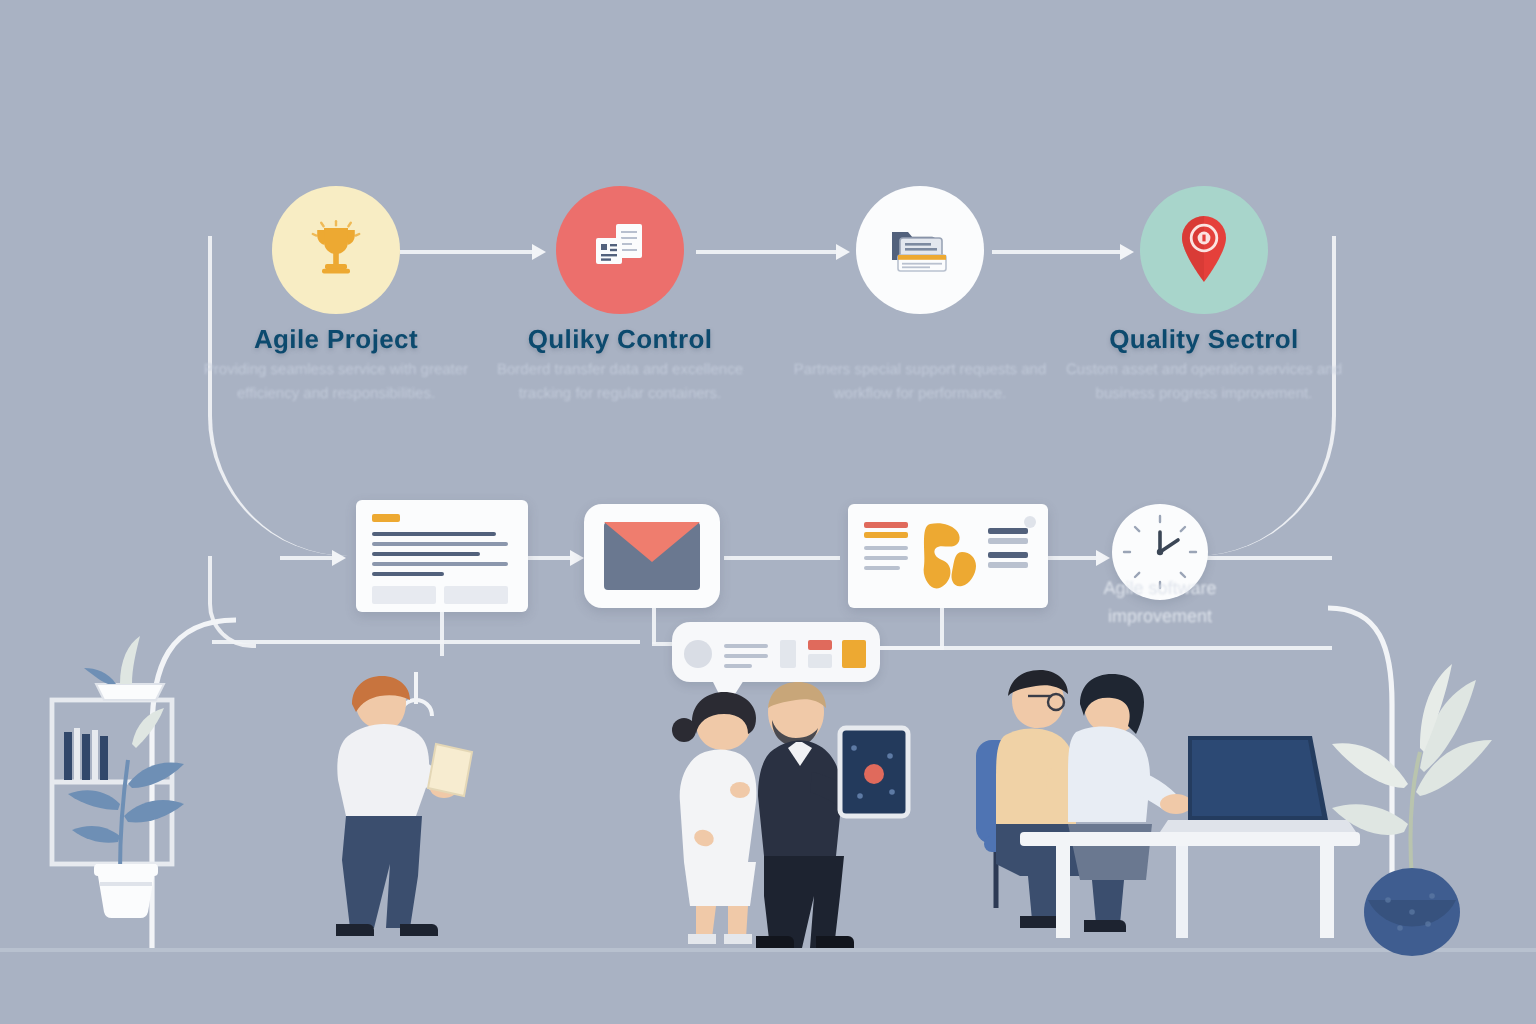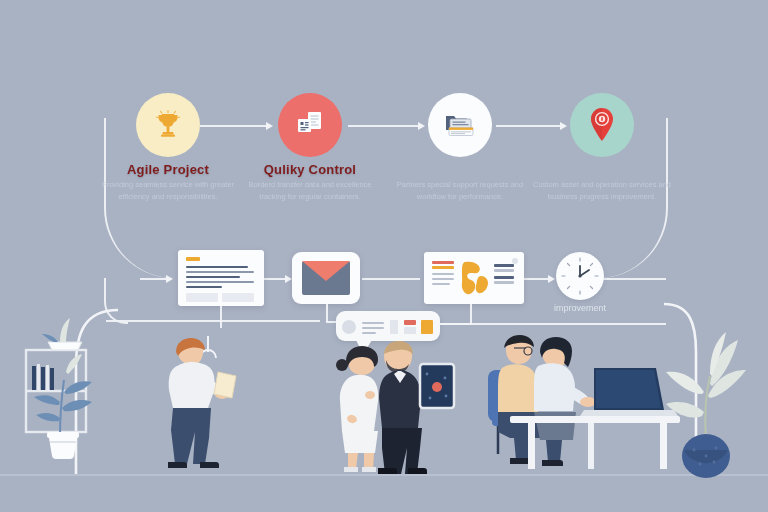--- a/index.html
+++ b/index.html
@@ -14,21 +14,21 @@
   .line{position:absolute;background:#f2f4f7;height:2px;opacity:.92;}
   .vline{position:absolute;background:#f2f4f7;width:2px;opacity:.92;}
   .arrowhead{position:absolute;width:0;height:0;border-top:4px solid transparent;border-bottom:4px solid transparent;border-left:7px solid #f2f4f7;}
   .arrowhead.left{border:0;border-top:4px solid transparent;border-bottom:4px solid transparent;border-right:7px solid #f2f4f7;}
   .curve{position:absolute;border:2px solid #f2f4f7;opacity:.92;background:transparent;}
 
   
   .node{position:absolute;width:64px;height:64px;border-radius:50%;
         display:flex;align-items:center;justify-content:center;}
   .node-label{position:absolute;width:150px;text-align:center;
-        color:#7f1d1d;font-size:13px;font-weight:600;letter-spacing:.2px;
+        color:#0c4a6e;font-size:13px;font-weight:600;letter-spacing:.2px;
         text-shadow:0 1px 2px rgba(90,100,120,.35);}
   .node-sub{position:absolute;width:150px;text-align:center;
         color:#c6cedd;font-size:7.5px;line-height:1.55;
         filter:blur(.55px);opacity:.85;}
 
   
   .card{position:absolute;background:#fbfcfd;border-radius:3px;
         box-shadow:0 2px 6px rgba(70,80,100,.18);}
   .bar{position:absolute;border-radius:1px;}
 
@@ -133,20 +133,21 @@
 
   <div class="node" style="left:570px;top:93px;background:#a8d5cb;">
     <svg width="30" height="38" viewBox="0 0 30 38">
       <path d="M15 2a11 11 0 0 1 11 11c0 7.6-11 22-11 22S4 20.6 4 13A11 11 0 0 1 15 2z" fill="#e5403b"></path>
       <path d="M15 2a11 11 0 0 0-11 11c0 7.6 11 22 11 22z" fill="#c93530" opacity=".45"></path>
       <circle cx="15" cy="13" r="6.4" fill="none" stroke="#fbe4e1" stroke-width="1.4"></circle>
       <circle cx="15" cy="13" r="3.2" fill="#fbe4e1"></circle>
       <path d="M14.2 11.3h1.6v3.4h-1.6z" fill="#e5403b"></path>
     </svg>
   </div>
+  <div class="node-label" style="left:527px;top:162px;">Quality Sectrol</div>
   <div class="node-sub" style="left:527px;top:179px;">Custom asset and operation services and business progress improvement.</div>
 
   <div class="line" style="left:140px;top:278px;width:30px;"></div>
   <div class="arrowhead" style="left:166px;top:275px;"></div>
   <div class="line" style="left:264px;top:278px;width:26px;"></div>
   <div class="arrowhead" style="left:285px;top:275px;"></div>
   <div class="line" style="left:362px;top:278px;width:58px;"></div>
   <div class="line" style="left:524px;top:278px;width:28px;"></div>
   <div class="arrowhead" style="left:548px;top:275px;"></div>
   <div class="line" style="left:602px;top:278px;width:64px;"></div>
@@ -203,20 +204,21 @@
         <line x1="11.5" y1="11.5" x2="13.6" y2="13.6"></line>
           <line x1="34.4" y1="34.4" x2="36.5" y2="36.5"></line>
         <line x1="36.5" y1="11.5" x2="34.4" y2="13.6"></line>
           <line x1="13.6" y1="34.4" x2="11.5" y2="36.5"></line>
       </g>
       <line x1="24" y1="24" x2="24" y2="14" stroke="#3b4656" stroke-width="1.8" stroke-linecap="round"></line>
       <line x1="24" y1="24" x2="33" y2="18" stroke="#3b4656" stroke-width="1.8" stroke-linecap="round"></line>
       <circle cx="24" cy="24" r="1.6" fill="#3b4656"></circle>
     </svg>
   </div>
+  <div class="clock-txt" style="left:515px;top:288px;">Agile software</div>
   <div class="clock-txt" style="left:515px;top:302px;">improvement</div>
 
   <div class="bubble" style="left:336px;top:311px;width:104px;height:30px;">
     <div style="position:absolute;left:6px;top:9px;width:14px;height:14px;border-radius:50%;background:#d9dde5;"></div>
     <div class="bar" style="left:26px;top:11px;width:22px;height:2.2px;background:#b9c1cf;"></div>
     <div class="bar" style="left:26px;top:16px;width:22px;height:2.2px;background:#b9c1cf;"></div>
     <div class="bar" style="left:26px;top:21px;width:14px;height:2.2px;background:#b9c1cf;"></div>
     <div class="bar" style="left:54px;top:9px;width:8px;height:14px;background:#e2e6ec;"></div>
     <div class="bar" style="left:68px;top:9px;width:12px;height:5px;background:#e06a5c;"></div>
     <div class="bar" style="left:68px;top:16px;width:12px;height:7px;background:#e2e6ec;"></div>

